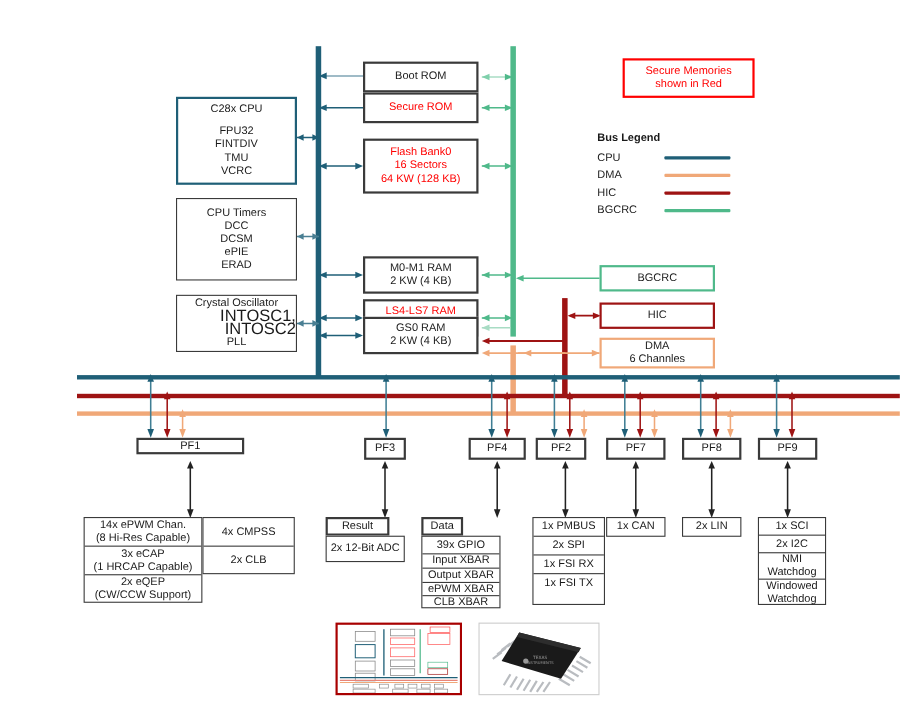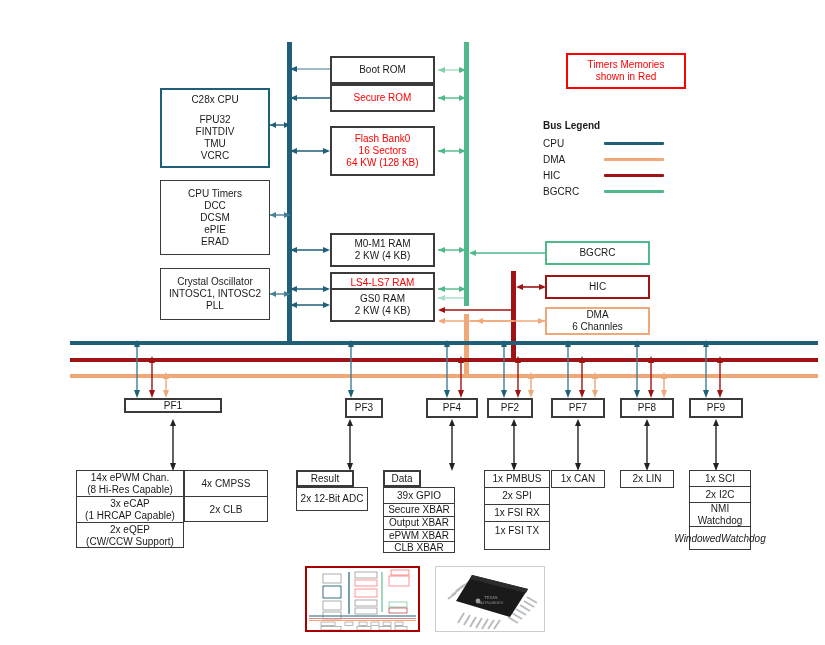--- a/index.html
+++ b/index.html
@@ -58,21 +58,21 @@
   <div class="bx" style="left:160px;top:180px;width:110px;height:75px;">
     <div>CPU Timers</div>
     <div>DCC</div>
     <div>DCSM</div>
     <div>ePIE</div>
     <div>ERAD</div>
   </div>
 
   <div class="bx" style="left:160px;top:268px;width:110px;height:52px;">
     <div>Crystal Oscillator</div>
-    <div style="font-size:10px;">INTOSC1, INTOSC2</div>
+    <div style="font-size:15px;text-align:right;">INTOSC1, INTOSC2</div>
     <div>PLL</div>
   </div>
 
   <svg style="position:absolute;left:268px;top:118px;" width="24" height="14">
     <line x1="2" y1="7" x2="22" y2="7" stroke="#1f5f77" stroke-width="1.4"></line>
     <polygon points="2,7 8,4 8,10" fill="#1f5f77"></polygon>
       <polygon points="22,7 16,4 16,10" fill="#1f5f77"></polygon>
   </svg>
   <svg style="position:absolute;left:268px;top:208px;" width="24" height="14">
     <line x1="2" y1="7" x2="22" y2="7" stroke="#4a7f93" stroke-width="1.4"></line>
@@ -199,42 +199,42 @@
     <polygon points="2,6 9,3 9,9" fill="#9e1313"></polygon>
       <polygon points="32,6 25,3 25,9" fill="#9e1313"></polygon>
   </svg>
 
   <svg style="position:absolute;left:467px;top:315px;" width="80" height="12">
     <line x1="4" y1="6" x2="78" y2="6" stroke="#f0a878" stroke-width="1.6"></line>
     <polygon points="78,6 71,3 71,9" fill="#f0a878"></polygon>
   </svg>
 
   <div class="bx redbd redtxt" style="left:566px;top:53px;width:120px;height:36px;">
-    <div>Timers Memories</div>
+    <div>Secure Memories</div>
     <div>shown in Red</div>
   </div>
 
   <div class="lbl b" style="left:543px;top:120px;">Bus Legend</div>
 
   <div class="lbl" style="left:543px;top:138px;">CPU</div>
   <div class="legline" style="left:604px;top:142px;width:60px;background:#1f5f77;"></div>
 
   <div class="lbl" style="left:543px;top:154px;">DMA</div>
   <div class="legline" style="left:604px;top:158px;width:60px;background:#f0a878;"></div>
 
   <div class="lbl" style="left:543px;top:170px;">HIC</div>
   <div class="legline" style="left:604px;top:174px;width:60px;background:#9e1313;"></div>
 
   <div class="lbl" style="left:543px;top:186px;">BGCRC</div>
   <div class="legline" style="left:604px;top:190px;width:60px;background:#4fb98a;"></div>
 
   <div class="bx g2" style="left:124px;top:398px;width:98px;height:15px;">
     <div>PF1</div>
   </div>
-  <div class="bx g2" style="left:345px;top:398px;width:38px;height:20px;">
+  <div class="bx g2" style="left:331px;top:398px;width:38px;height:20px;">
     <div>PF3</div>
   </div>
   <div class="bx g2" style="left:426px;top:398px;width:52px;height:20px;">
     <div>PF4</div>
   </div>
   <div class="bx g2" style="left:487px;top:398px;width:46px;height:20px;">
     <div>PF2</div>
   </div>
   <div class="bx g2" style="left:551px;top:398px;width:54px;height:20px;">
     <div>PF7</div>
@@ -379,21 +379,21 @@
   </div>
   <div class="stack" style="left:296px;top:487px;width:72px;height:24px;border-width:1.5px;">
     <div class="cell" style="height:22px;">2x 12-Bit ADC</div>
   </div>
 
   <div class="bx g2" style="left:383px;top:470px;width:38px;height:17px;font-size:10px;">
     <div>Data</div>
   </div>
   <div class="stack" style="left:383px;top:487px;width:72px;height:66px;border-width:1.5px;">
     <div class="cell" style="height:16px;">39x GPIO</div>
-    <div class="cell" style="height:13px;">Secure XBAR</div>
+    <div class="cell" style="height:13px;">Input XBAR</div>
     <div class="cell" style="height:13px;">Output XBAR</div>
     <div class="cell" style="height:12px;">ePWM XBAR</div>
     <div class="cell" style="height:12px;">CLB XBAR</div>
   </div>
 
   <div class="stack" style="left:484px;top:470px;width:66px;height:80px;border-width:1.5px;">
     <div class="cell" style="height:17px;">1x PMBUS</div>
     <div class="cell" style="height:17px;">2x SPI</div>
     <div class="cell" style="height:17px;">1x FSI RX</div>
     <div class="cell" style="height:17px;">1x FSI TX</div>
@@ -407,21 +407,21 @@
     <div class="cell" style="height:16px;">2x LIN</div>
   </div>
 
   <div class="stack" style="left:689px;top:470px;width:62px;height:80px;border-width:1.5px;">
     <div class="cell" style="height:16px;">1x SCI</div>
     <div class="cell" style="height:16px;">2x I2C</div>
     <div class="cell" style="height:24px;flex-direction:column;">
       <span>NMI</span>
       <span>Watchdog</span>
     </div>
-    <div class="cell" style="height:24px;flex-direction:row;font-style:italic;">
+    <div class="cell" style="height:24px;flex-direction:column;">
       <span>Windowed</span>
       <span>Watchdog</span>
     </div>
   </div>
 
   <div class="thumb red" style="left:305px;top:566px;width:115px;height:66px;overflow:hidden;">
     <svg width="111" height="62" viewBox="0 0 111 62">
       <rect width="111" height="62" fill="#ffffff"></rect>
       <rect x="16" y="6" width="18" height="9" fill="none" stroke="#888" stroke-width="0.7"></rect>
       <rect x="16" y="18" width="18" height="12" fill="none" stroke="#1f5f77" stroke-width="0.9"></rect>

